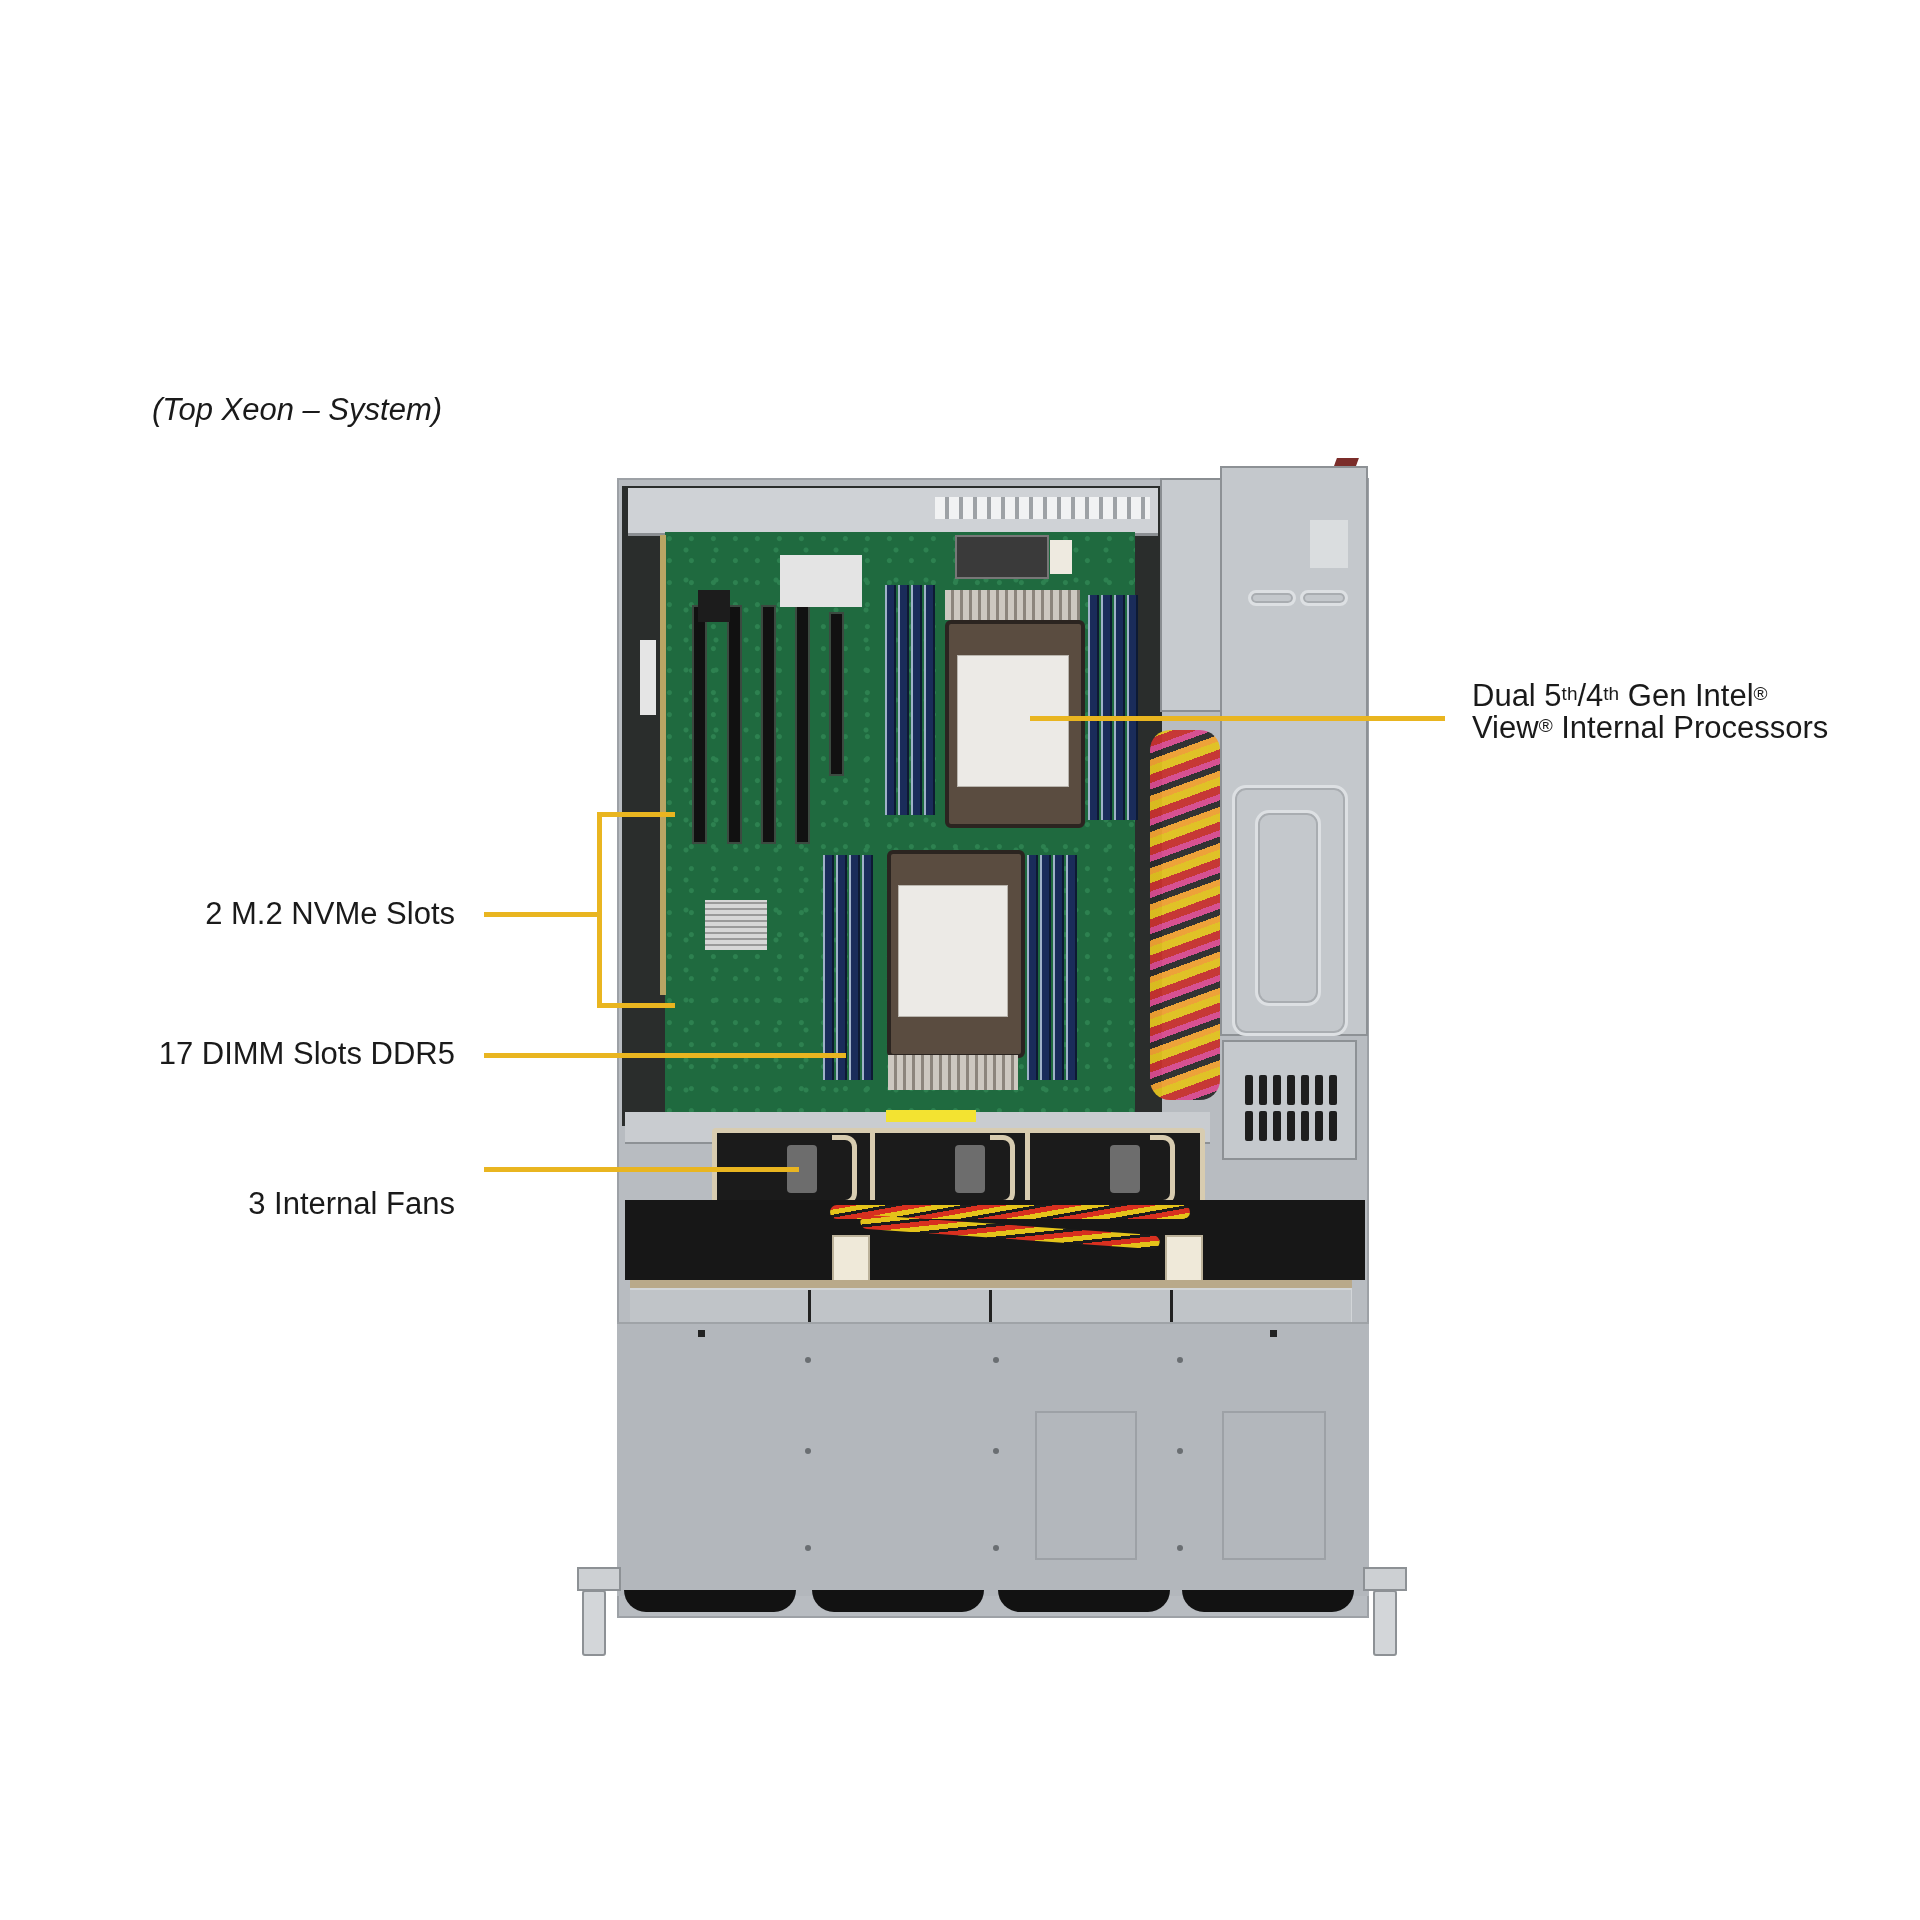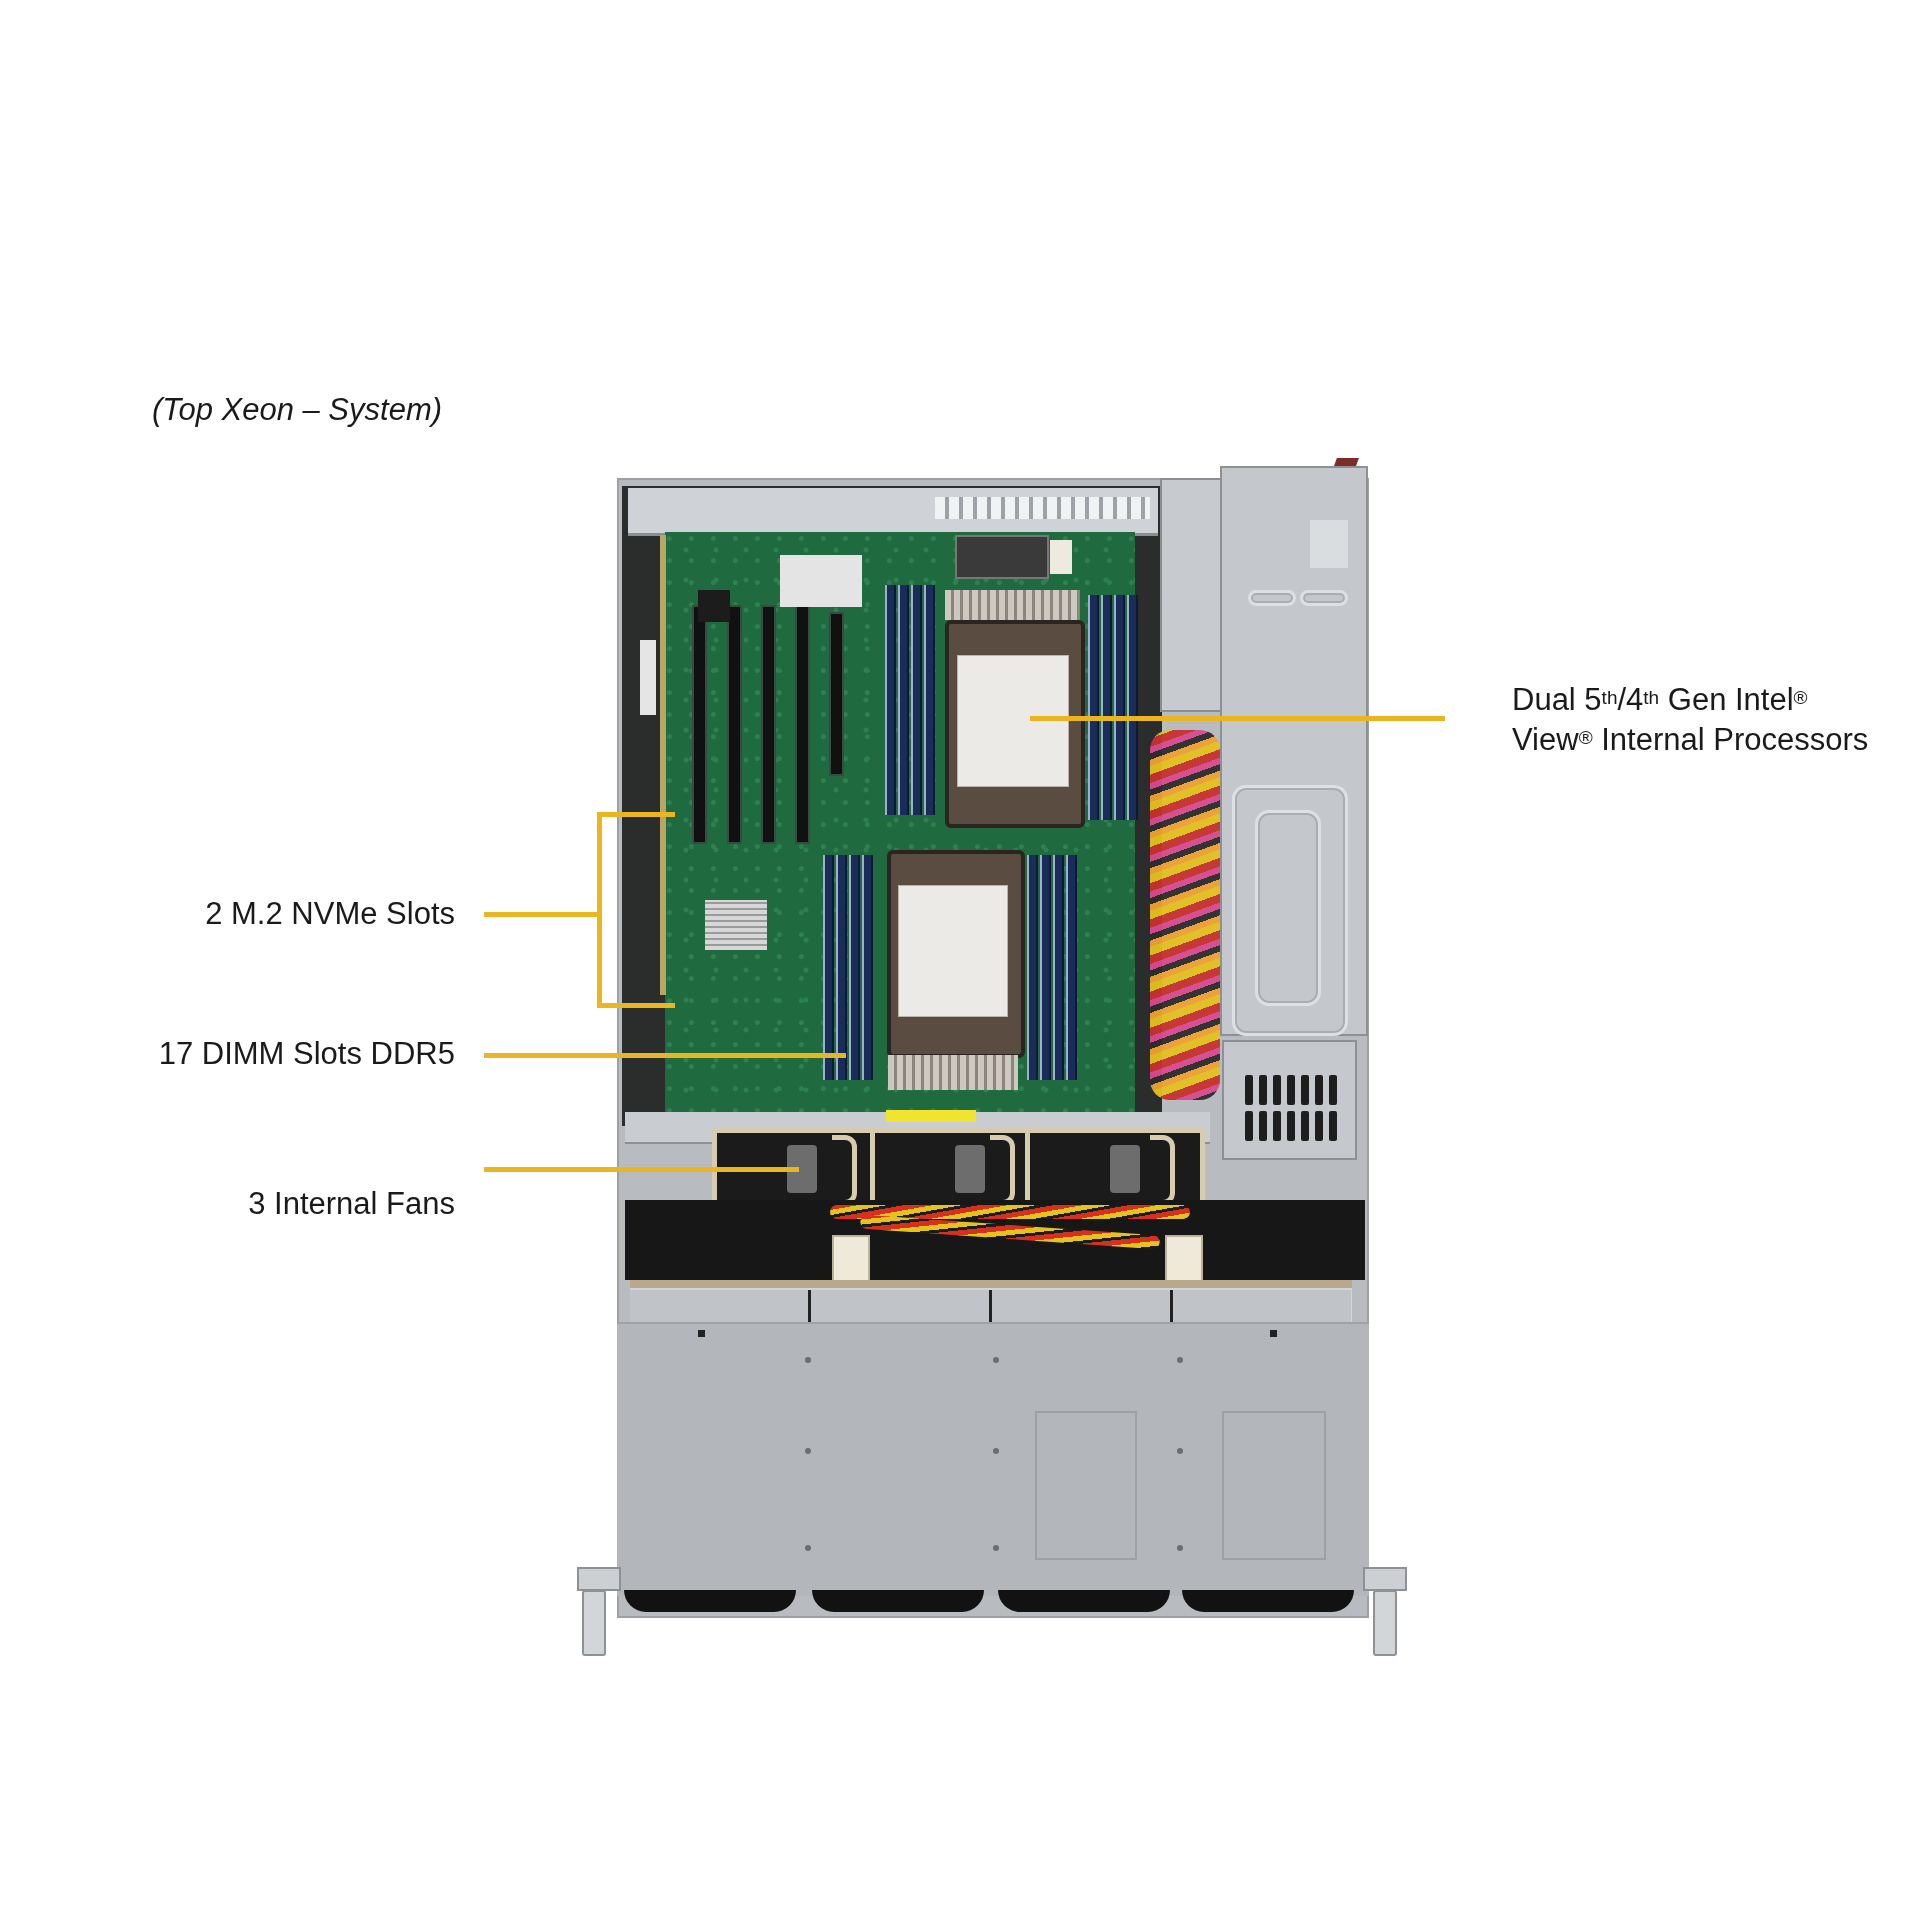--- a/index.html
+++ b/index.html
@@ -1,20 +1,20 @@
 <!DOCTYPE html>
 <html><head>
 <meta charset="utf-8">
 <style>
   html,body{margin:0;padding:0;background:#ffffff;}
   body{width:1920px;height:1920px;position:relative;overflow:hidden;font-family:"Liberation Sans",sans-serif;color:#1a1a1a;}
   .abs{position:absolute;}
   .title{left:152px;top:392px;font-size:31px;font-style:italic;white-space:nowrap;}
   .label{font-size:31px;white-space:nowrap;text-align:right;}
-  .label-right{font-size:31px;white-space:nowrap;line-height:40px;margin-left:40px;}
+  .label-right{font-size:31px;white-space:nowrap;line-height:32px;}
   .label-right sup{font-size:19px;vertical-align:top;position:relative;top:-2px;}
   .line{background:#e9b520;height:5px;}
   .vline{background:#e9b520;width:5px;}
 
   
   .chassis{left:617px;top:478px;width:752px;height:1140px;background:#b8bcc1;border:2px solid #9da1a6;box-sizing:border-box;}
   .bay-left{left:622px;top:486px;width:540px;height:640px;background:#2a2d2c;}
   .board{left:665px;top:532px;width:470px;height:585px;background:#1f6a3f;
         background-image:radial-gradient(circle at 20% 30%,#2d8150 0 2px,transparent 3px),
                          radial-gradient(circle at 70% 60%,#2d8150 0 2px,transparent 3px);

